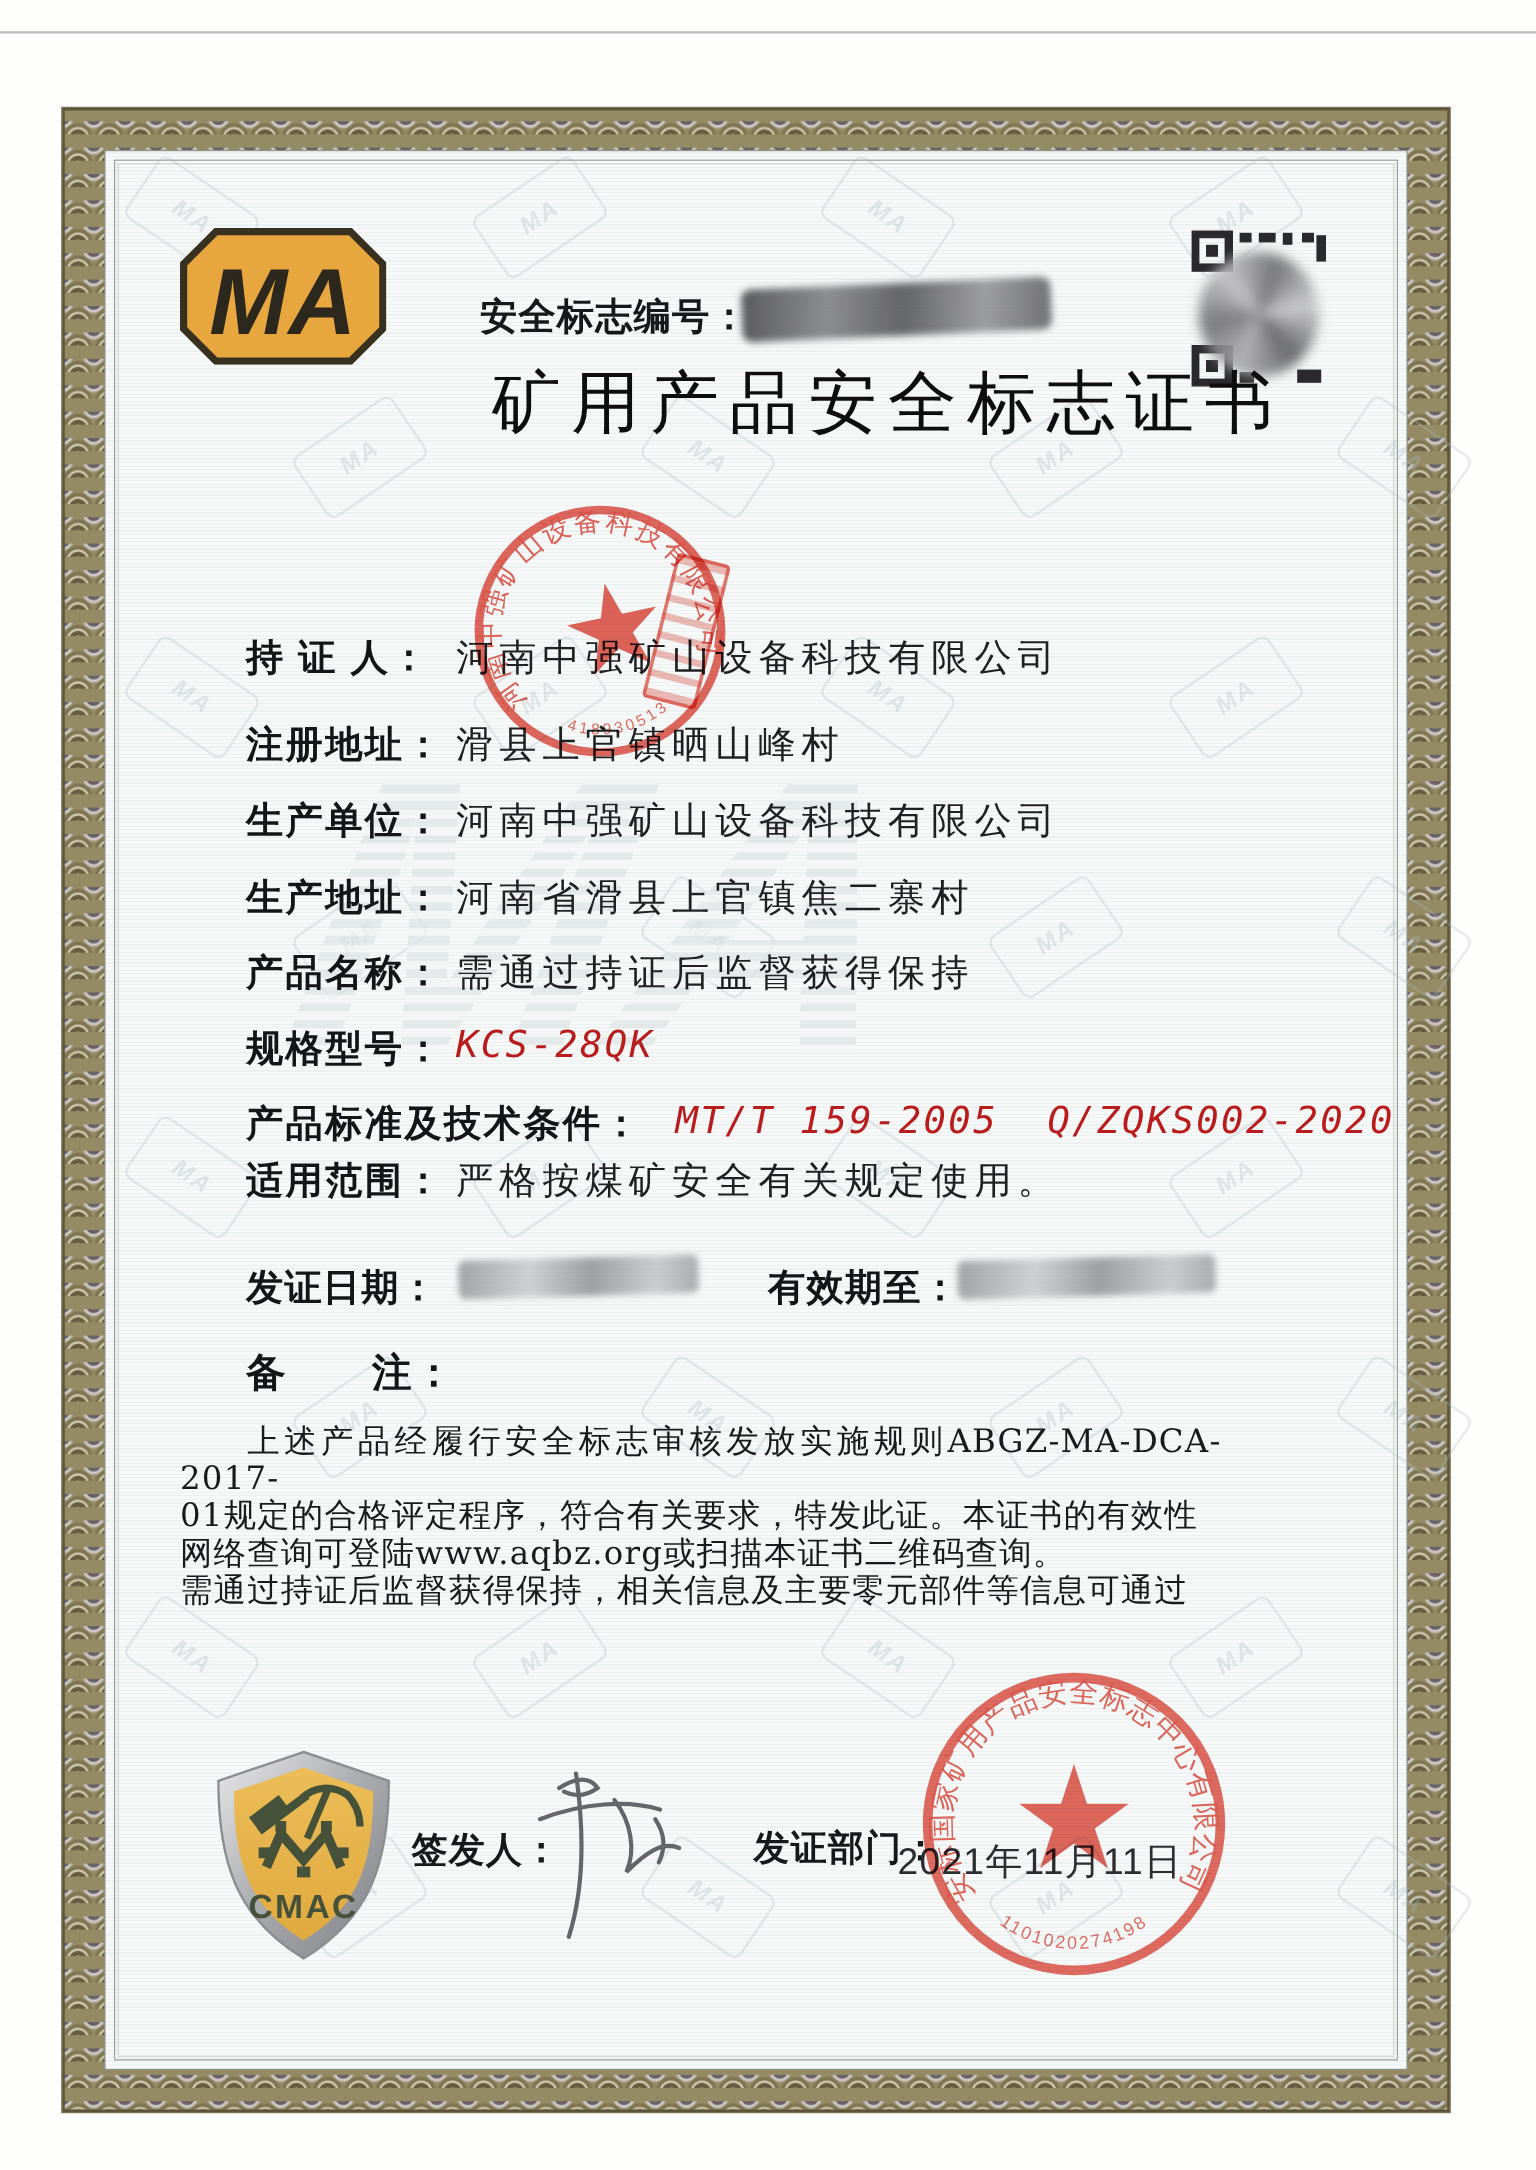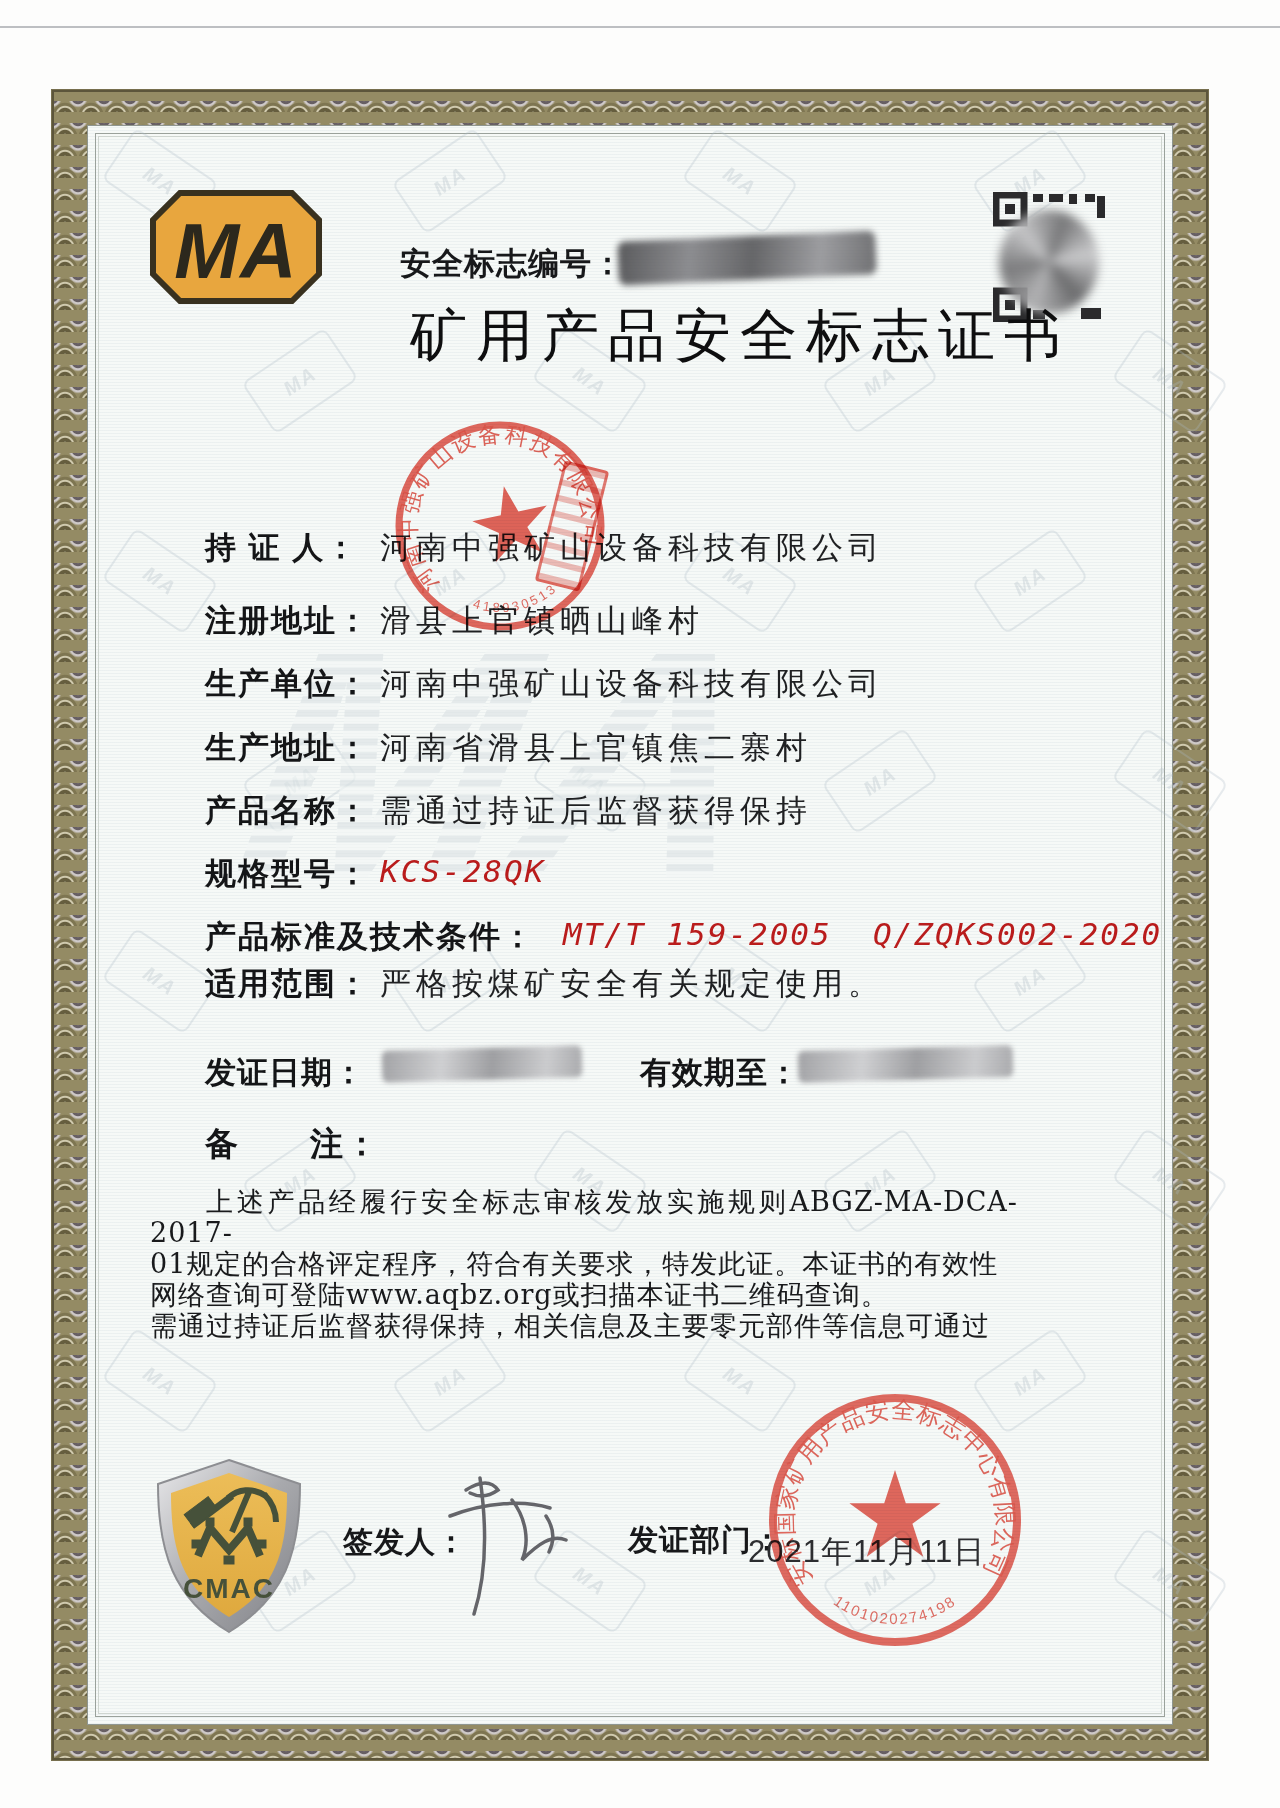--- a/index.html
+++ b/index.html
@@ -67,21 +67,21 @@
   .date-blur{position:absolute;height:32px;border-radius:6px;opacity:.8;filter:blur(2.5px);transform:rotate(-1.6deg);
     background:linear-gradient(95deg,#8f8f93 0%,#c7c7ca 30%,#8a8a8e 55%,#c2c2c5 82%,#98989c 100%);}
   .blur1{left:382px;top:1048px;width:200px;}
   .blur2{left:798px;top:1048px;width:215px;}
 
   .statement{position:absolute;left:150px;top:1186px;width:868px;font-size:27px;line-height:31px;
     color:#191a1c;letter-spacing:1px;text-align:justify;
     font-family:"DejaVu Serif","Liberation Serif",serif;}
   .statement .ln1{text-indent:56px;}
 
-  .cmac{position:absolute;left:148px;top:1456px;}
+  .cmac{position:absolute;left:172px;top:1456px;}
   .signer-label{position:absolute;left:343px;top:1522px;font-size:30px;font-weight:bold;color:#17181a;letter-spacing:1px;}
   .signature{position:absolute;left:428px;top:1458px;z-index:6;}
   .dept-label{position:absolute;left:628px;top:1520px;font-size:30px;font-weight:bold;color:#17181a;letter-spacing:1px;}
   .issue-date{position:absolute;left:748px;top:1531px;font-size:31px;color:#2c2d30;letter-spacing:1px;z-index:6;}
 
   .stamp1{position:absolute;left:392px;top:418px;width:216px;height:216px;transform:rotate(-12deg);
     z-index:5;mix-blend-mode:multiply;opacity:.92;}
   .stamp2{position:absolute;left:763px;top:1388px;width:264px;height:264px;z-index:5;mix-blend-mode:multiply;opacity:.9;}
   .red-tag{position:absolute;left:549px;top:464px;width:40px;height:118px;z-index:5;
     border:3px solid rgba(223,70,58,.7);border-radius:4px;transform:rotate(14deg);mix-blend-mode:multiply;

